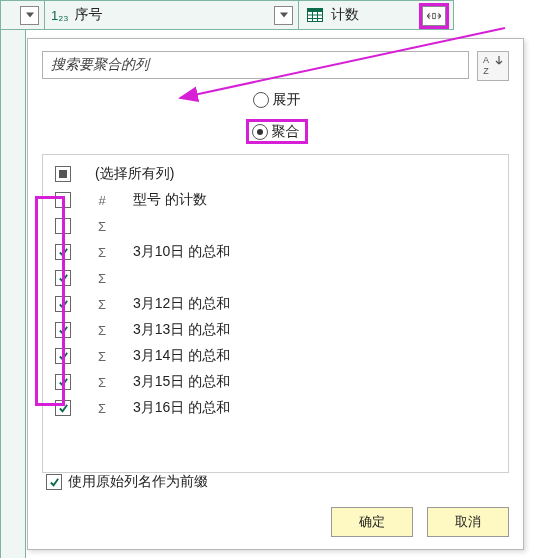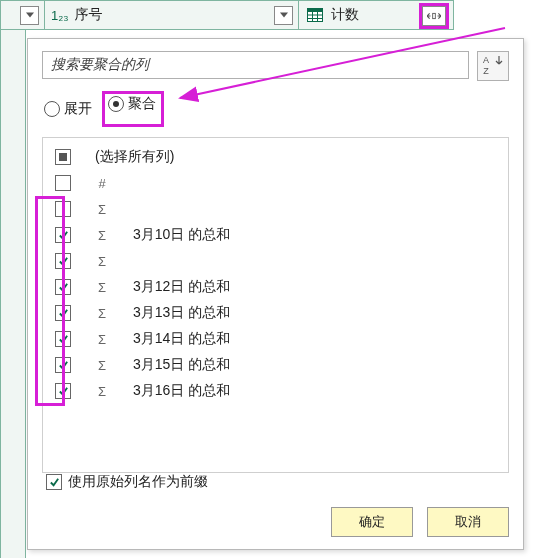--- a/index.html
+++ b/index.html
@@ -136,34 +136,35 @@
   .sort-btn .az { display: flex; gap: 6px; }
   .sort-btn svg { width: 8px; height: 10px; }
 
   .radio-row {
     display: flex;
     align-items: center;
     gap: 10px;
     font-size: 14px;
     margin-bottom: 10px;
     padding-left: 2px;
+    flex-direction: column;
   }
   .radio {
     width: 14px; height: 14px;
     border: 1px solid #555;
     border-radius: 50%;
     display: inline-flex; align-items: center; justify-content: center;
   }
   .radio .dot {
     width: 6px; height: 6px; border-radius: 50%;
     background: #333;
   }
   .aggregate-highlight {
     border: 3px solid #d61fd6;
-    padding: 1px 5px 11px 3px;
+    padding: 1px 5px 0 3px;
     display: inline-flex;
     align-items: flex-end;
     gap: 4px;
   }
 
   .list-box {
     border: 1px solid #cfcfcf;
     flex: 1;
     padding: 6px 6px;
     overflow: hidden;
@@ -340,20 +341,21 @@
 
         <div class="list-row">
           <span class="checkbox indet"></span>
           <span>(选择所有列)</span>
         </div>
 
         <div id="list-items">
             <div class="list-row">
               <span class="checkbox"></span>
               <span class="row-icon">#</span>
+              <span>型号 的计数</span>
             </div>
             <div class="list-row">
               <span class="checkbox"></span>
               <span class="row-icon">Σ</span>
             </div>
             <div class="list-row">
               <span class="checkbox checked">
                 <svg viewBox="0 0 12 12">
                   <path d="M2 6 L5 9 L10 2" stroke="#0a6a4a" stroke-width="2" fill="none"></path>
                 </svg>

